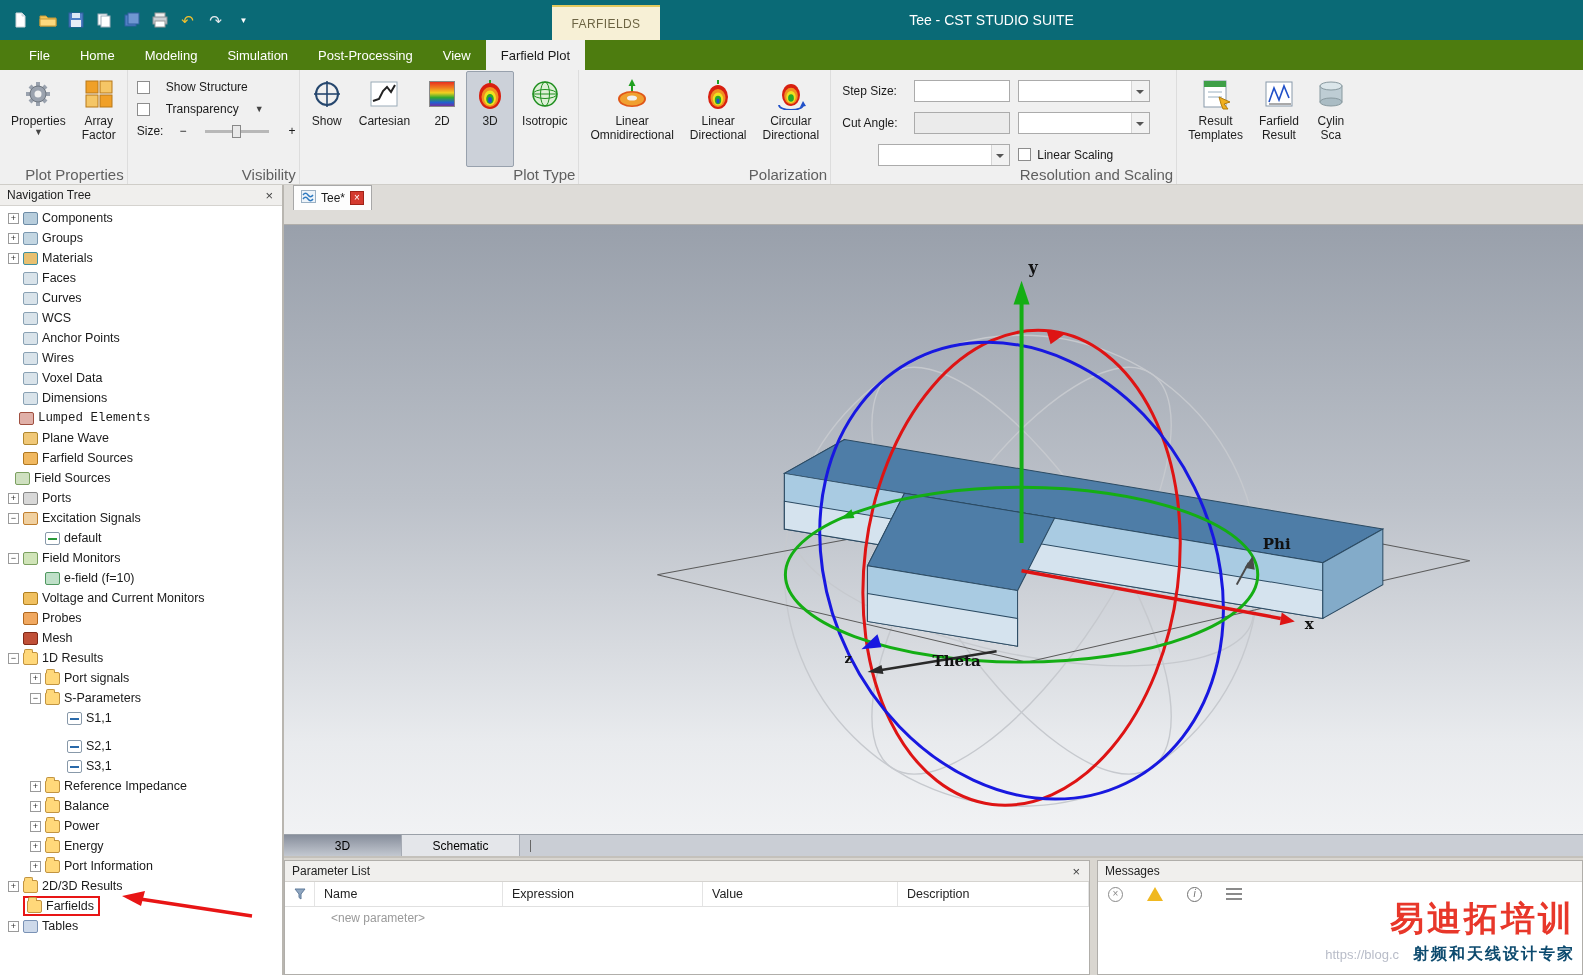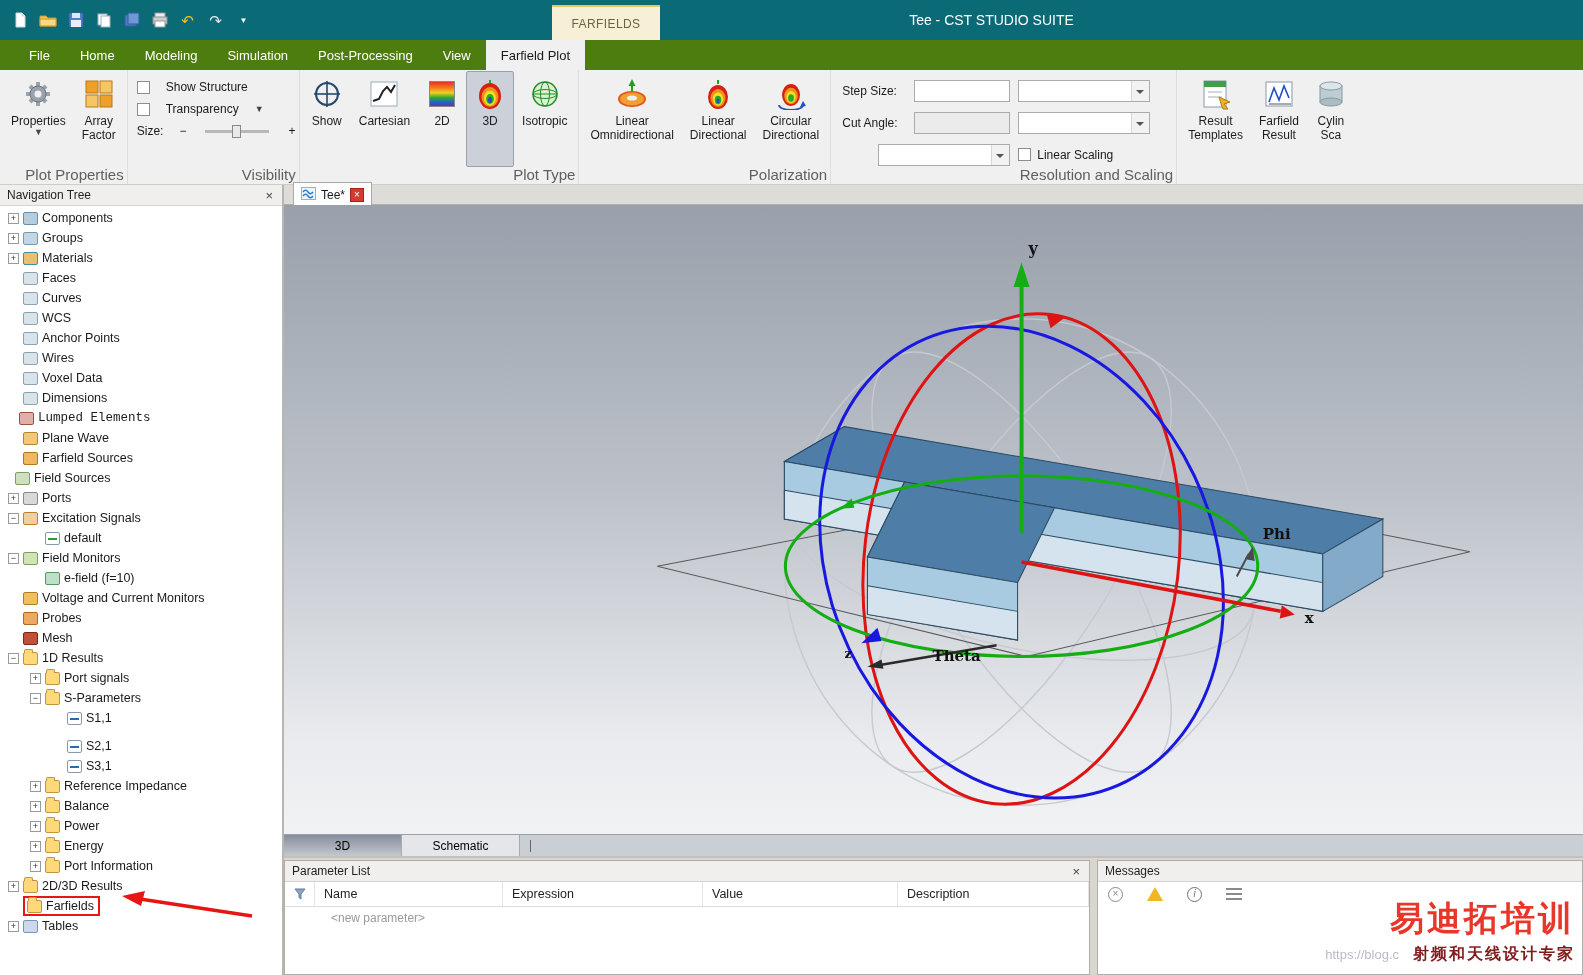--- a/index.html
+++ b/index.html
@@ -56,21 +56,21 @@
 .exp.none{visibility:hidden}
 .tic{width:15px;height:13px;border:1px solid #8aa2b4;border-radius:2px;flex:none;position:relative;background:#d9e3ea}
 .tic .wave{position:absolute;left:2px;right:2px;top:5px;height:2px;display:block}
 .tic.fold::before{content:"";position:absolute;left:0;top:-4px;width:7px;height:3px;background:#ffd87a;border:1px solid #c29440;border-bottom:none;border-radius:2px 2px 0 0}
 .tlabel{font-size:12.5px;white-space:nowrap}
 .hlbox{display:flex;align-items:center;gap:4px;border:2px solid #e81515;padding:0 4px 0 2px;height:20px}
 .tree-arrow{position:absolute;inset:0;pointer-events:none}
 
 
 .vcol{flex:1;display:flex;flex-direction:column;min-width:0}
-.doctabs{height:20px;background:#dedcd8;border-bottom:1px solid #b0aeaa;display:flex;align-items:center;padding-left:9px;flex:none}
+.doctabs{height:40px;background:#dedcd8;border-bottom:1px solid #b0aeaa;display:flex;align-items:flex-start;padding-left:9px;flex:none}
 .doctab{height:25px;background:#fdfdfd;border:1px solid #a8a8a8;border-bottom:none;display:flex;align-items:center;gap:5px;padding:0 7px;font-size:12px}
 .tab-close{width:14px;height:14px;background:#d43a2f;border:1px solid #a02318;color:#fff;font-size:10px;line-height:12px;text-align:center}
 .canvas{flex:1;position:relative;background:linear-gradient(180deg,#99a0ab,#bcc1c9 45%,#e9ebee 85%,#f1f2f4)}
 .canvas svg{position:absolute;inset:0;width:100%;height:100%}
 .viewtabs{height:22px;background:#caced5;border-top:1px solid #9aa0a8;display:flex;flex:none;align-items:stretch}
 .viewtab{width:118px;font-size:12px;display:flex;align-items:center;justify-content:center;border-right:1px solid #a6abb4;color:#000}
 .viewtab.active{background:linear-gradient(#878e9c,#c3c8d0)}
 .viewtab:not(.active){background:#e4e6ea}
 .vt-bar{width:1px;height:12px;background:#666;align-self:center;margin-left:10px}
 
@@ -86,21 +86,21 @@
 .mic-x{width:15px;height:15px;border-radius:50%;border:1.5px solid #8a8a8a;color:#8a8a8a;font-size:10px;line-height:11px;text-align:center}
 .mic-warn{width:0;height:0;border-left:8px solid transparent;border-right:8px solid transparent;border-bottom:14px solid #f0b820}
 .mic-info{width:15px;height:15px;border-radius:50%;border:1.5px solid #707070;color:#707070;font-size:10px;font-style:italic;line-height:11px;text-align:center}
 .mic-list{width:16px;height:12px;background:repeating-linear-gradient(180deg,#8a8a8a 0 2px,transparent 2px 5px)}
 
 
 .watermark{position:absolute;right:8px;bottom:10px;text-align:right;z-index:50;pointer-events:none}
 .wm1{font-size:34px;color:#e8372a;font-weight:bold;letter-spacing:3px}
 .wm2{display:flex;gap:14px;align-items:baseline;justify-content:flex-end;margin-top:2px}
 .wm-url{color:#b8bcc8;font-size:13px}
-.wm-sub{color:#7f1d1d;font-size:16px;font-weight:bold;letter-spacing:2px}
+.wm-sub{color:#0c4a6e;font-size:16px;font-weight:bold;letter-spacing:2px}
 </style>
 </head>
 <body>
 
 <div class="app">
 
   <div class="titlebar">
     <div class="qat">
         <span class="qat-ic">
           <svg width="16" height="16">

